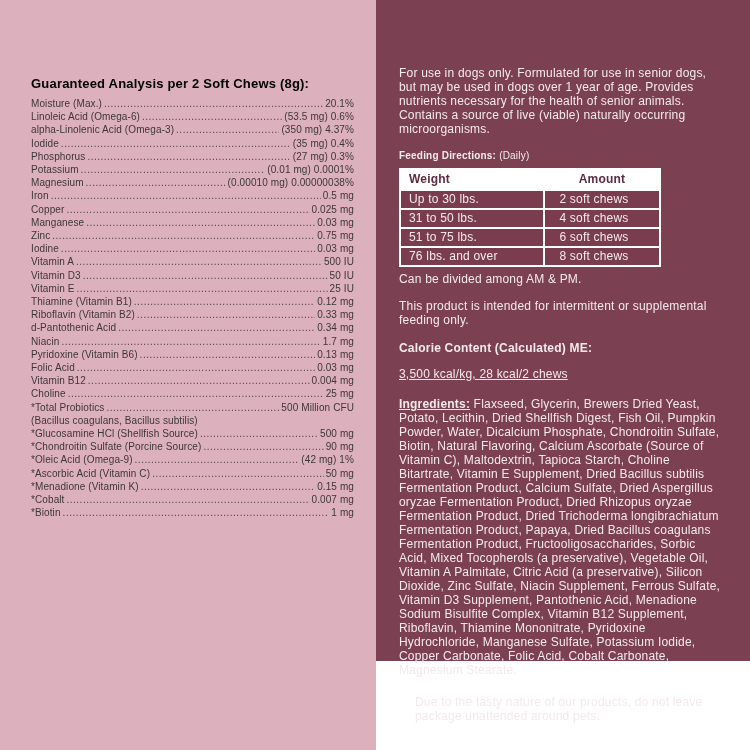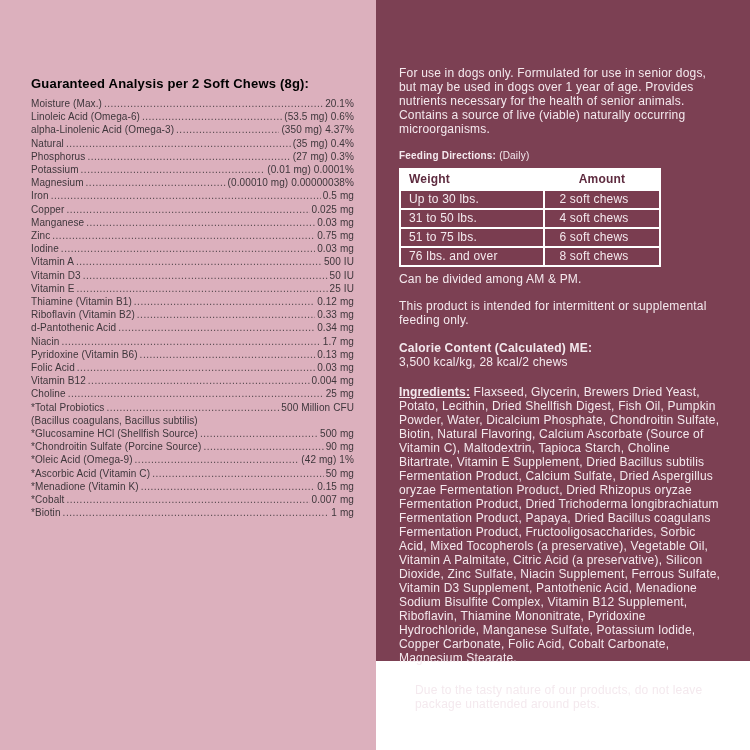--- a/index.html
+++ b/index.html
@@ -66,21 +66,21 @@
     background: #7a3d50; color: #f4e9ee;
     font-size: 12px; padding: 1px 24px 2px 8px;
     border: 2.5px solid #ffffff;
   }
   table.feed-table td:first-child { text-align: left; }
   table.feed-table td:last-child { text-align: center; }
 
   .divided-note { margin-bottom: 13px; }
   .intermittent-para { margin-bottom: 14px; }
   .calorie-heading { font-weight: bold; margin: 0; }
-  .calorie-value { margin: 0 0 16px 0; }
+  .calorie-value { margin: 12px 0 16px 0; text-decoration: underline; }
   .ingredients-para { margin: 0 0 18px 0; }
   .ingredients-para .bold { font-weight: bold; text-decoration: underline; }
   .caution-para { margin: 16px; }
 </style>
 </head>
 <body>
 
 <div class="label-wrap">
 
   <div class="left-panel">
@@ -95,21 +95,21 @@
           <span class="ga-name">Linoleic Acid (Omega-6)</span>
           <span class="ga-dots"></span>
           <span class="ga-value">(53.5 mg) 0.6%</span>
         </div>
         <div class="ga-row">
           <span class="ga-name">alpha-Linolenic Acid (Omega-3)</span>
           <span class="ga-dots"></span>
           <span class="ga-value">(350 mg) 4.37%</span>
         </div>
         <div class="ga-row">
-          <span class="ga-name">Natural</span>
+          <span class="ga-name">Iodide</span>
           <span class="ga-dots"></span>
           <span class="ga-value">(35 mg) 0.4%</span>
         </div>
         <div class="ga-row">
           <span class="ga-name">Phosphorus</span>
           <span class="ga-dots"></span>
           <span class="ga-value">(27 mg) 0.3%</span>
         </div>
         <div class="ga-row">
           <span class="ga-name">Potassium</span>

